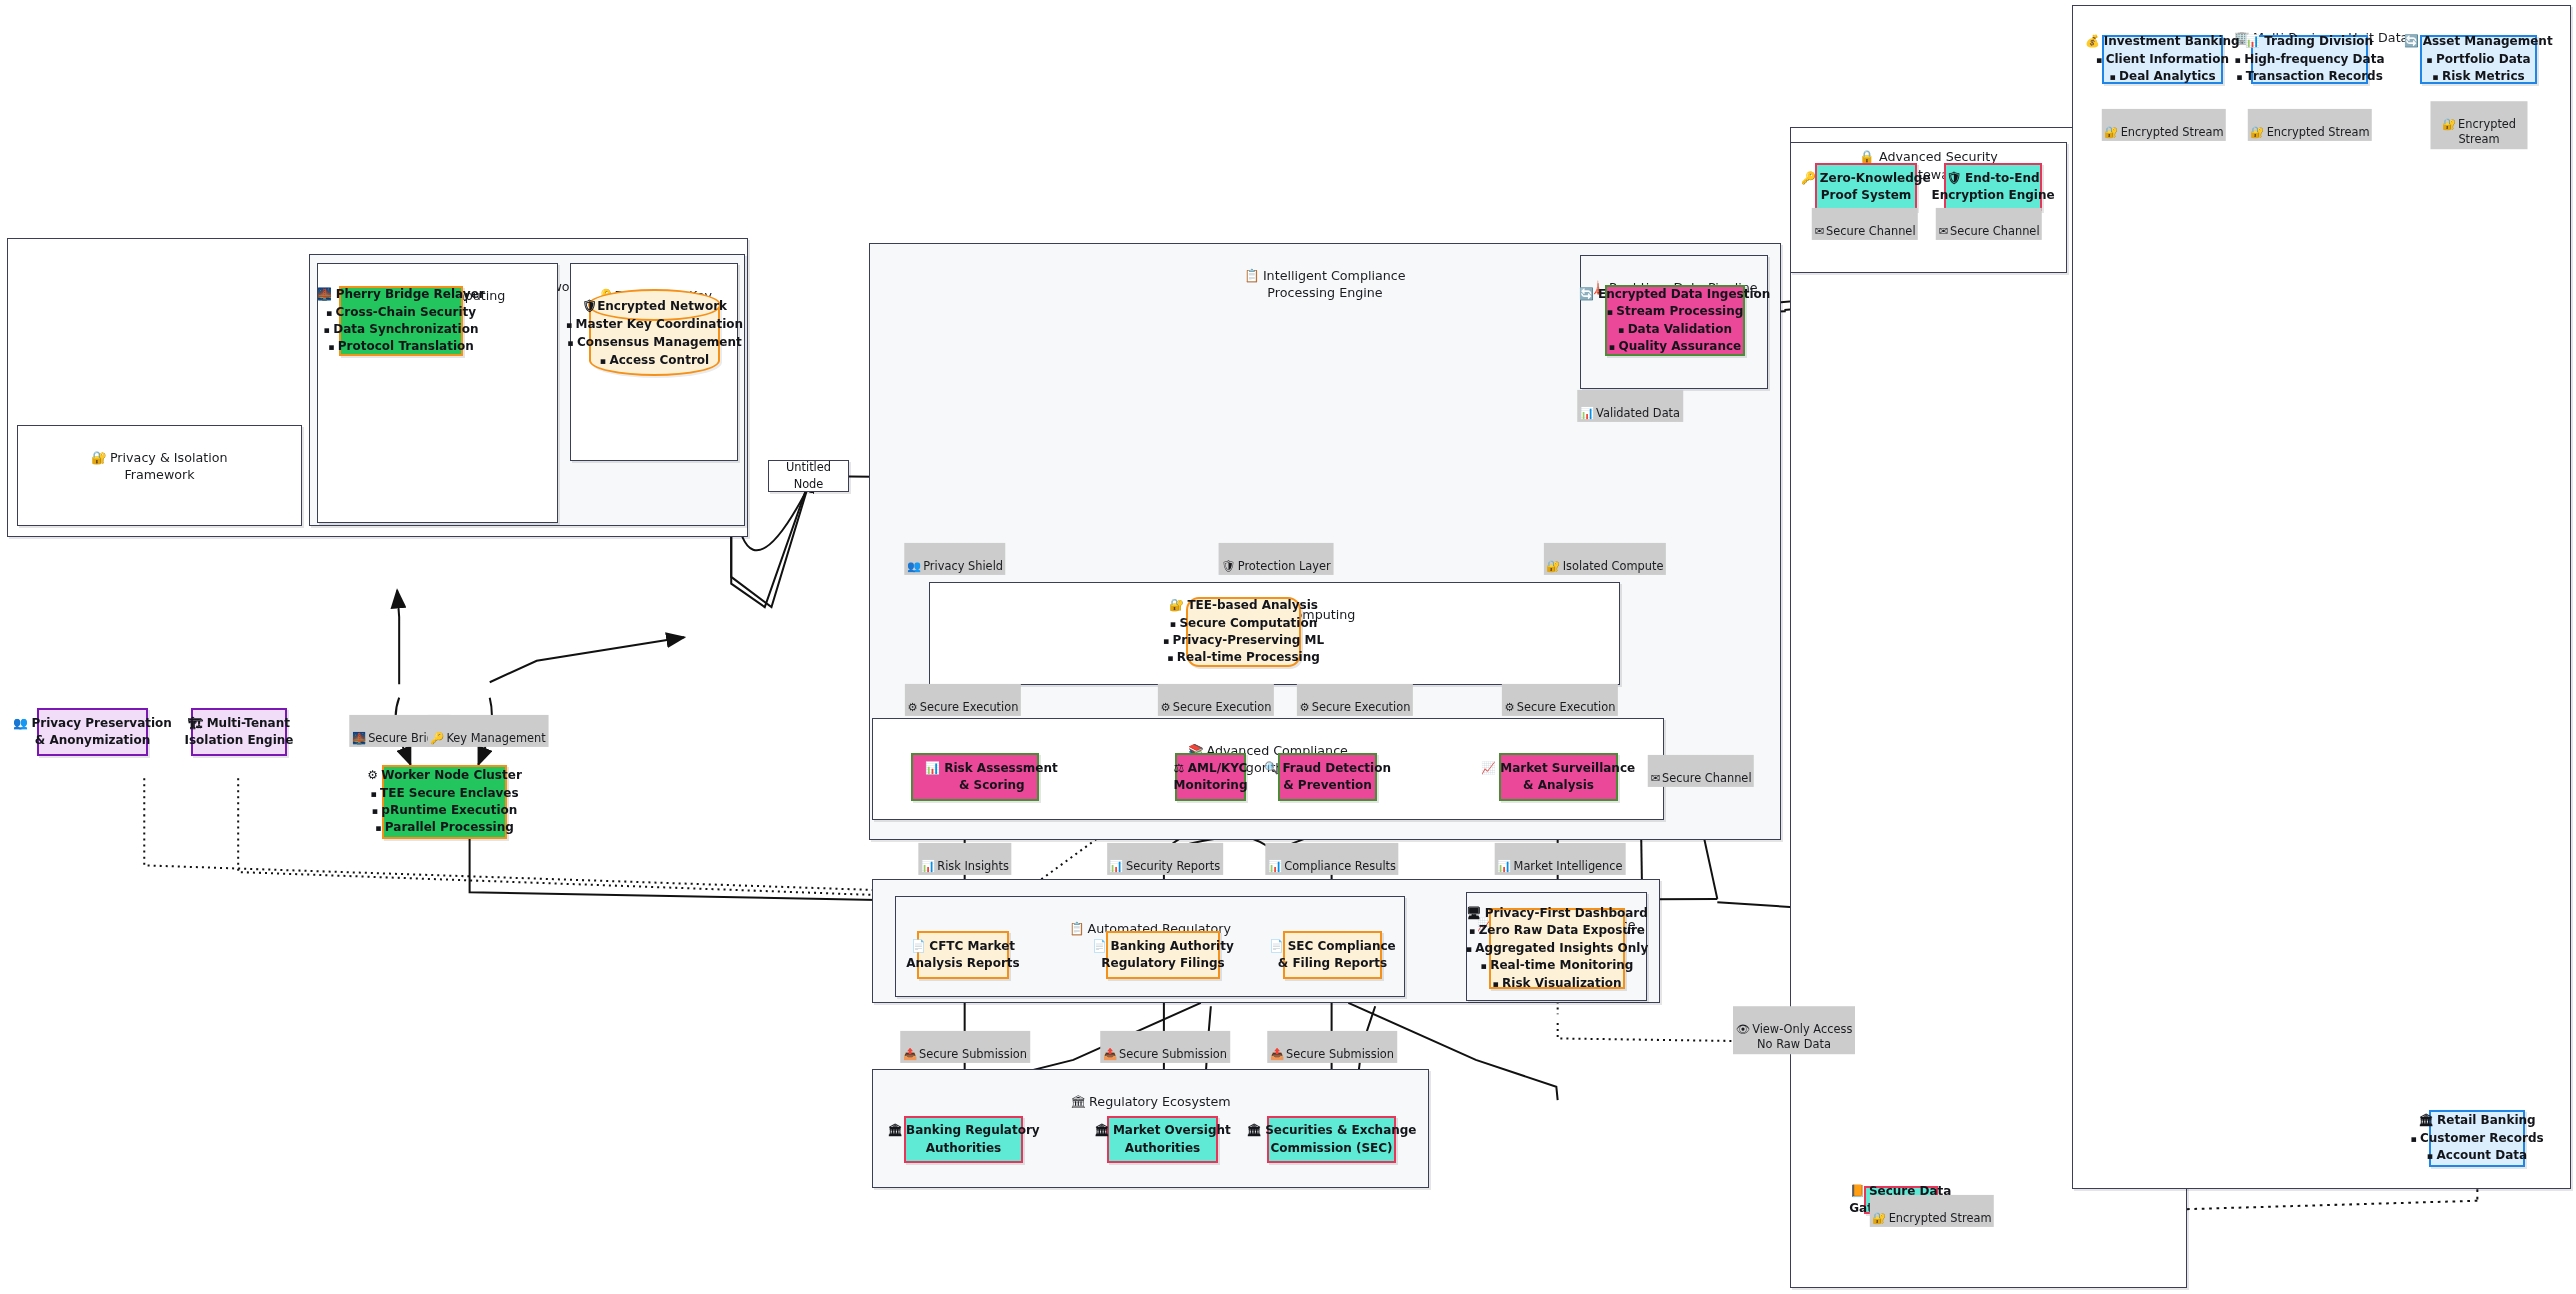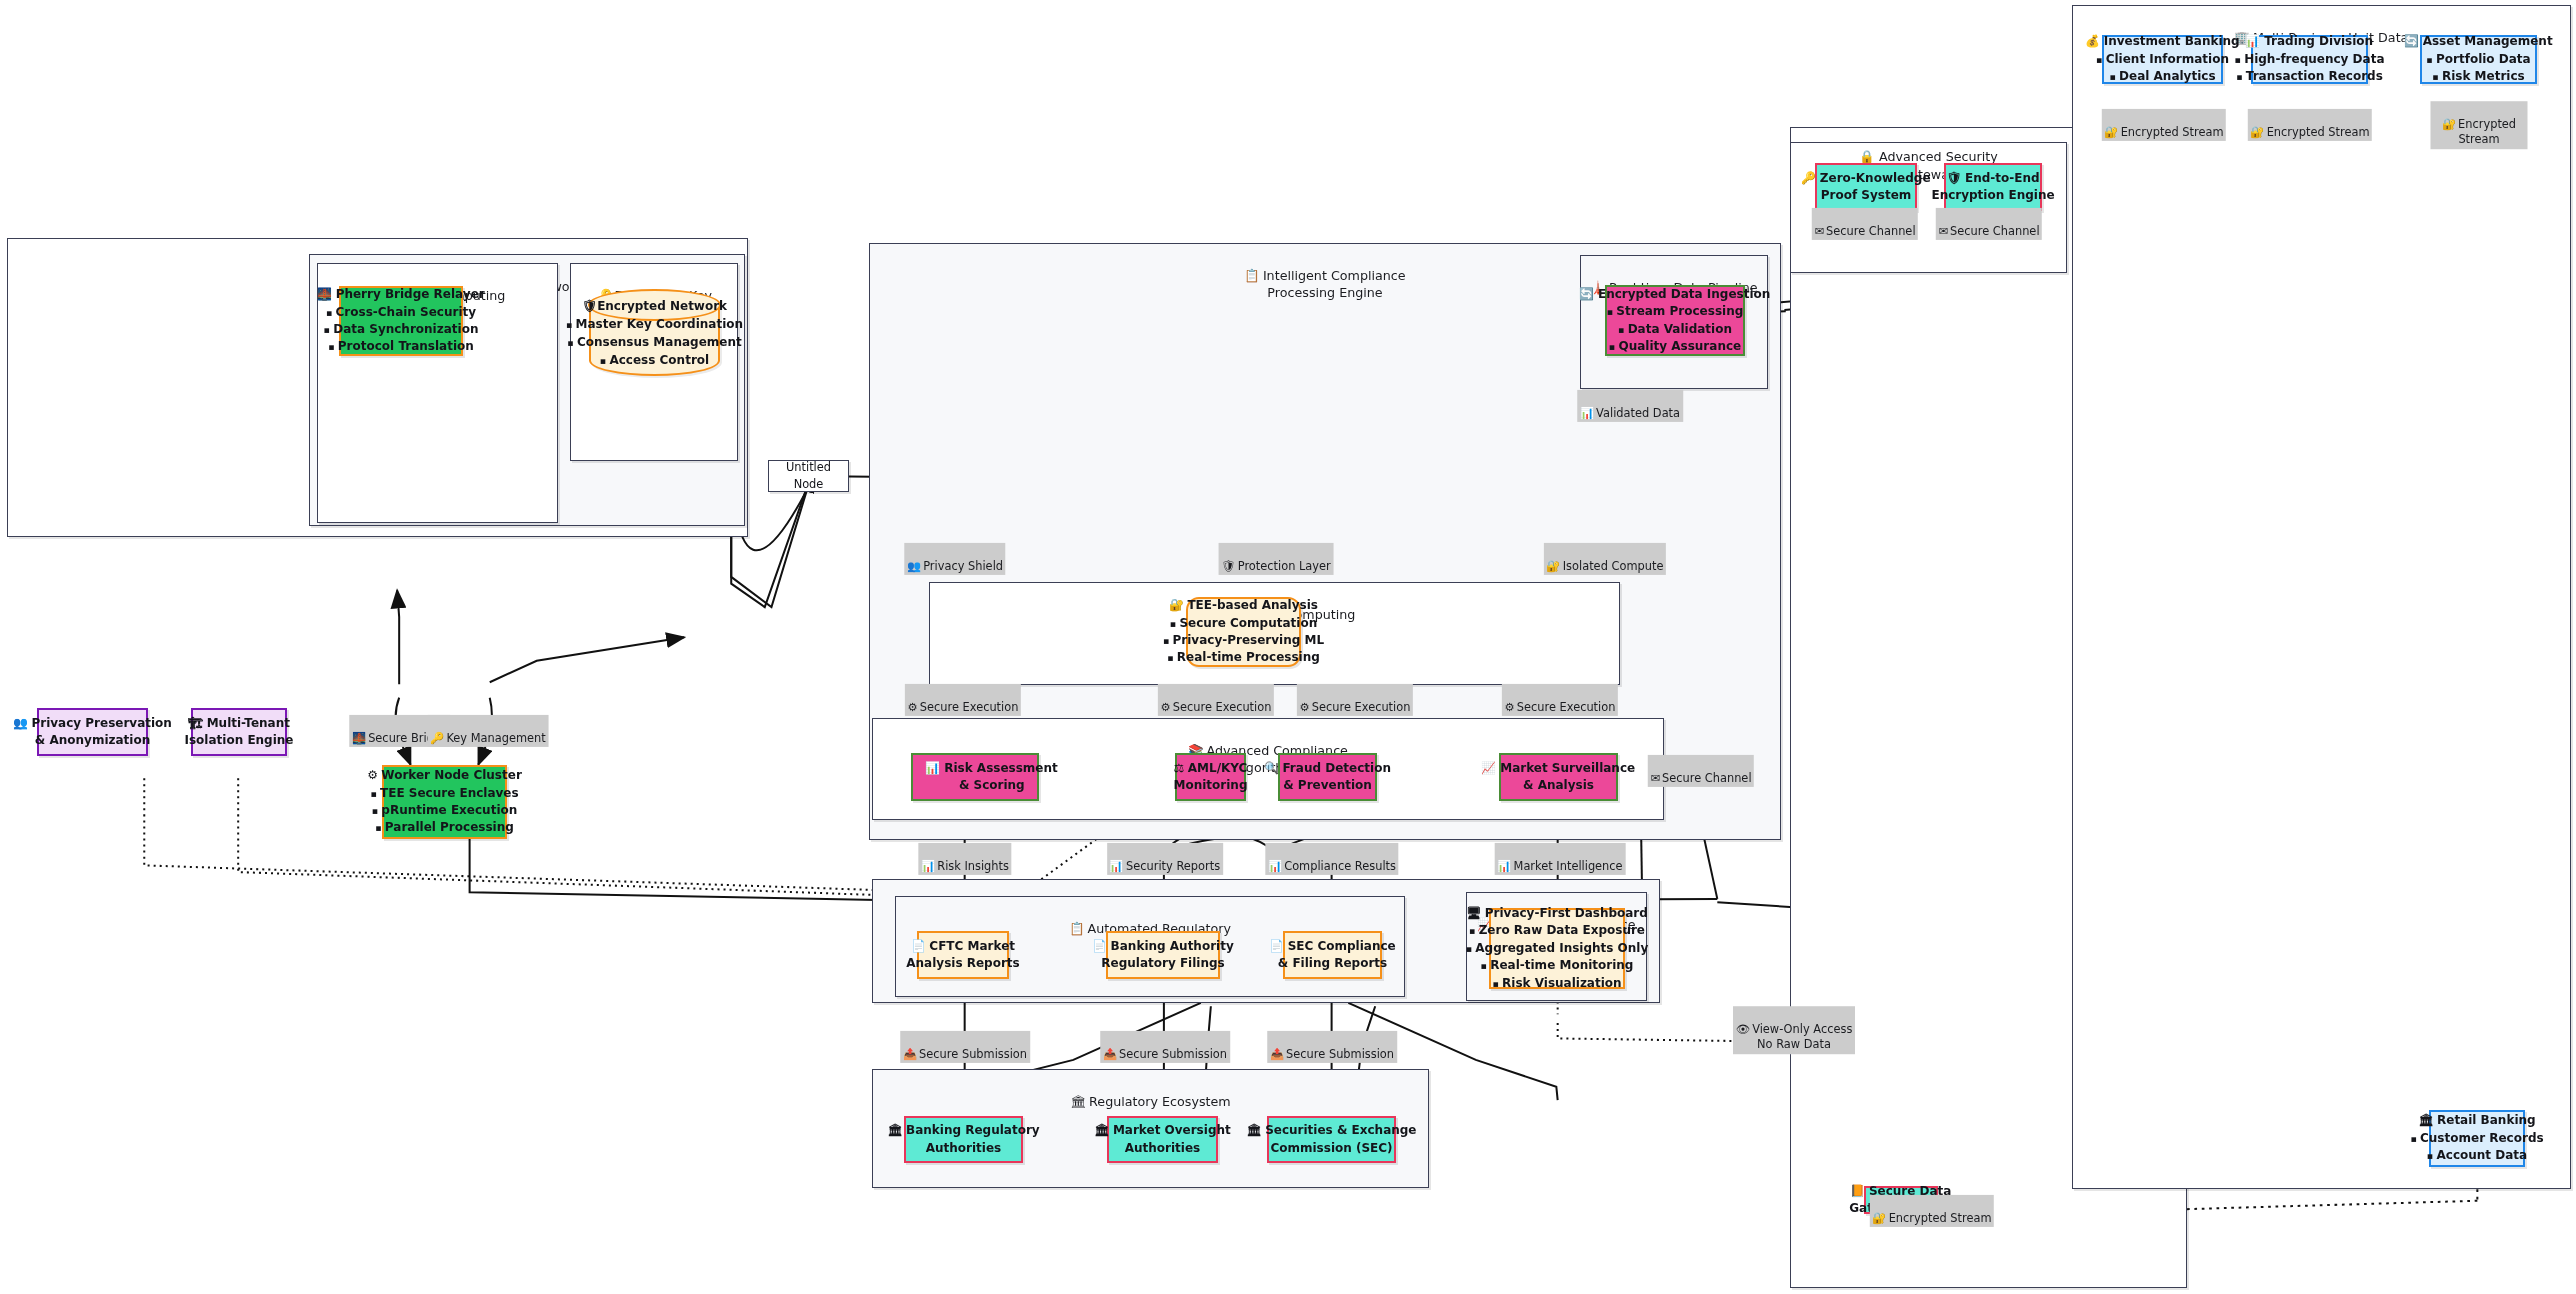--- a/index.html
+++ b/index.html
@@ -230,20 +230,26 @@
     </div>
   </div>
 
   <div class="cluster plain" style="left:570px; top:263px; width:168px; height:198px;">
     <div class="cluster-title">
       <span class="ic">🔑</span><span>Distributed Key
 Management</span>
     </div>
   </div>
 
+  <div class="cluster plain" style="left:17px; top:425px; width:285px; height:101px;">
+    <div class="cluster-title">
+      <span class="ic">🔐</span><span>Privacy &amp; Isolation
+Framework</span>
+    </div>
+  </div>
 
   <div class="node n-orange" style="left:339px; top:286px; width:124px; height:70px;">
     <div class="hdr">
       <span class="ic">🌉</span><span>Pherry Bridge Relayer</span>
     </div>
     <div class="li">Cross-Chain Security</div>
     <div class="li">Data Synchronization</div>
     <div class="li">Protocol Translation</div>
   </div>
 

